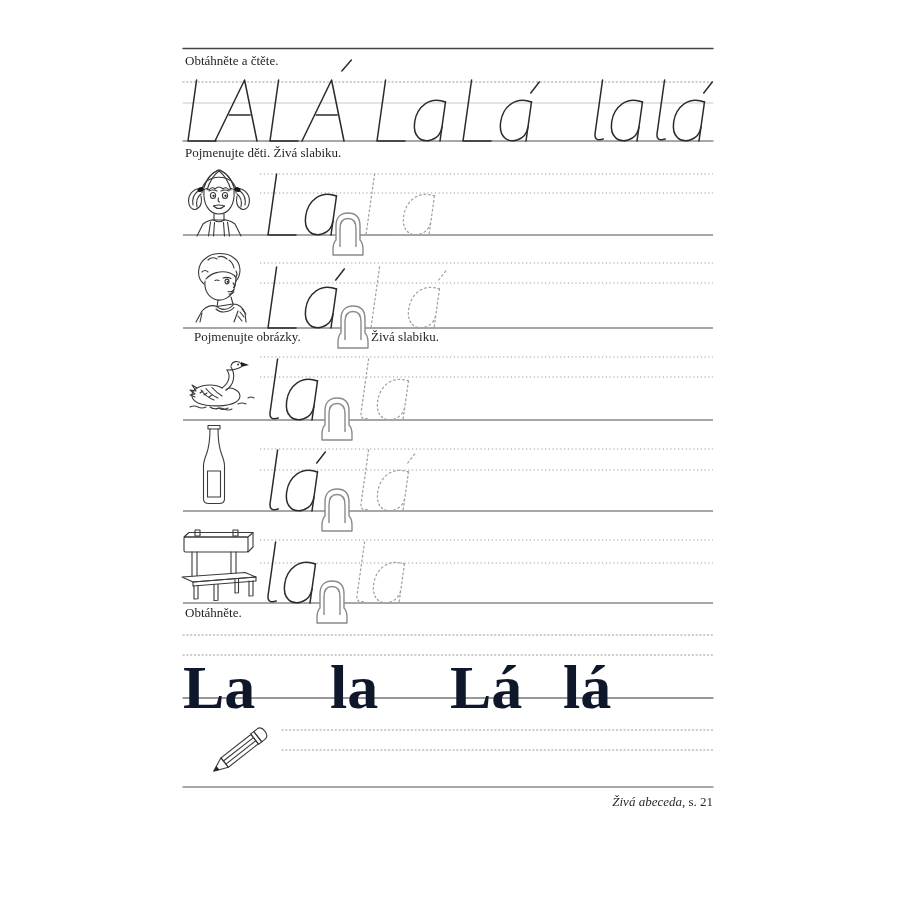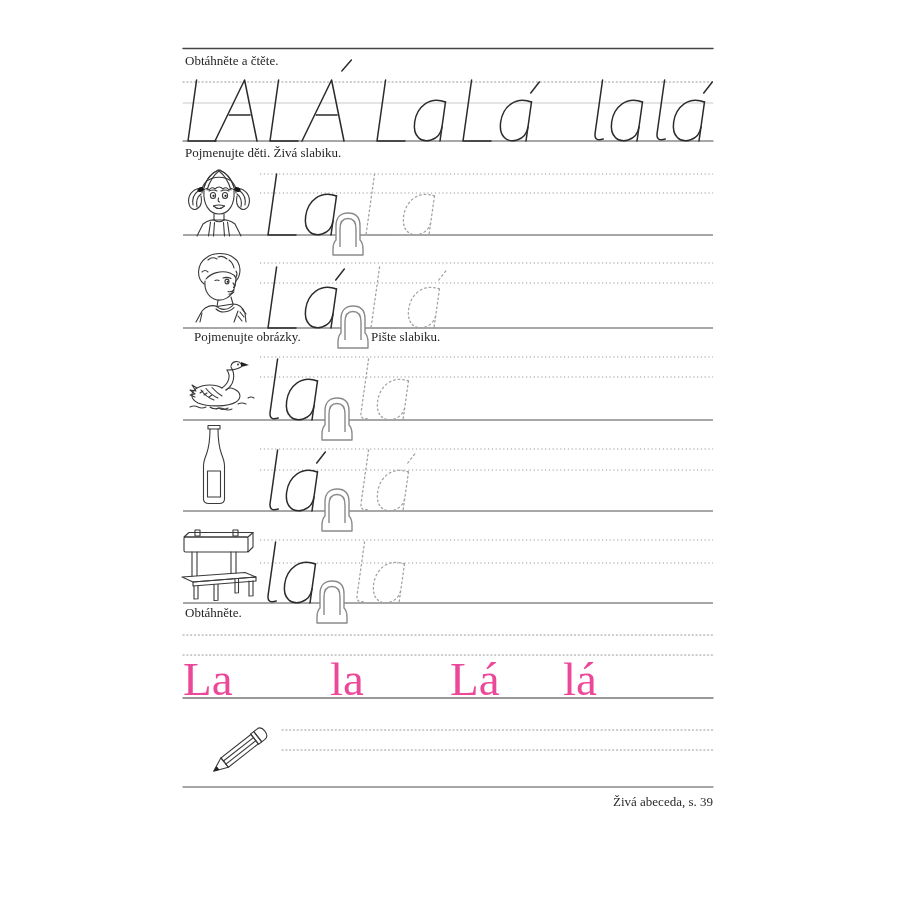--- a/index.html
+++ b/index.html
@@ -1,22 +1,22 @@
 <!DOCTYPE html>
 <html><head>
 <meta charset="utf-8">
 <style>
   html,body{margin:0;padding:0;background:#ffffff;}
   .sheet{position:relative;width:900px;height:808px;background:#ffffff;overflow:hidden;
          font-family:"Liberation Serif", serif;color:#1f1f1f;border-radius:18px;}
   .sheet svg{position:absolute;left:0;top:0;}
   .instr{position:absolute;font-size:13px;line-height:14px;color:#1f1f1f;white-space:nowrap;}
-  .copy-word{position:absolute;font-size:47px;line-height:1;font-weight:normal;color:#ec4899;white-space:nowrap;}
+  .copy-word{position:absolute;font-size:62px;line-height:1;font-weight:bold;color:#0f172a;white-space:nowrap;}
   .footer-ref{position:absolute;left:413px;top:794px;width:300px;text-align:right;font-size:13px;color:#2a2a2a;}
-  .footer-ref .it{}
+  .footer-ref .it{font-style:italic;}
   .page-num{position:absolute;left:196px;top:850px;font-size:14px;color:#2a2a2a;margin-top:20px;}
 </style>
 </head>
 <body>
 
 <div class="sheet">
 
   <svg id="art" width="900" height="900" viewBox="0 0 900 900">
 
     <g id="rules" fill="none" stroke-linecap="round">
@@ -289,25 +289,25 @@
         <g transform="translate(315 581)" fill="#ffffff" stroke="#8a8a8a" stroke-width="1.4" stroke-linejoin="round">
           <path d="M2,42 L2,36 C2,31 3,29 5,27 L5,13 C5,3 11,0 17,0 C23,0 29,3 29,13 L29,27 C31,29 32,31 32,36 L32,42 Z"></path>
           <path d="M9,34 L9,16 C9,8 13,5.5 17,5.5 C21,5.5 25,8 25,16 L25,34" fill="none"></path>
         </g>
       </g>
   </svg>
 
   <div class="instr" style="left:185px;top:54px">Obtáhněte a čtěte.</div>
   <div class="instr" style="left:185px;top:146px">Pojmenujte děti. Živá slabiku.</div>
   <div class="instr" style="left:194px;top:330px">Pojmenujte obrázky.</div>
-  <div class="instr" style="left:371px;top:330px">Pište slabiku.</div>
+  <div class="instr" style="left:371px;top:330px">Živá slabiku.</div>
   <div class="instr" style="left:185px;top:606px">Obtáhněte.</div>
 
   <span class="copy-word" style="left:183px;top:656px">La</span>
   <span class="copy-word" style="left:330px;top:656px">la</span>
   <span class="copy-word" style="left:450px;top:656px">Lá</span>
   <span class="copy-word" style="left:563px;top:656px">lá</span>
 
   <div class="footer-ref">
-    <span class="it">Živá abeceda</span><span>, s. 39</span>
+    <span class="it">Živá abeceda</span><span>, s. 21</span>
   </div>
   <div class="page-num">10</div>
 </div>
 
 </body></html>

